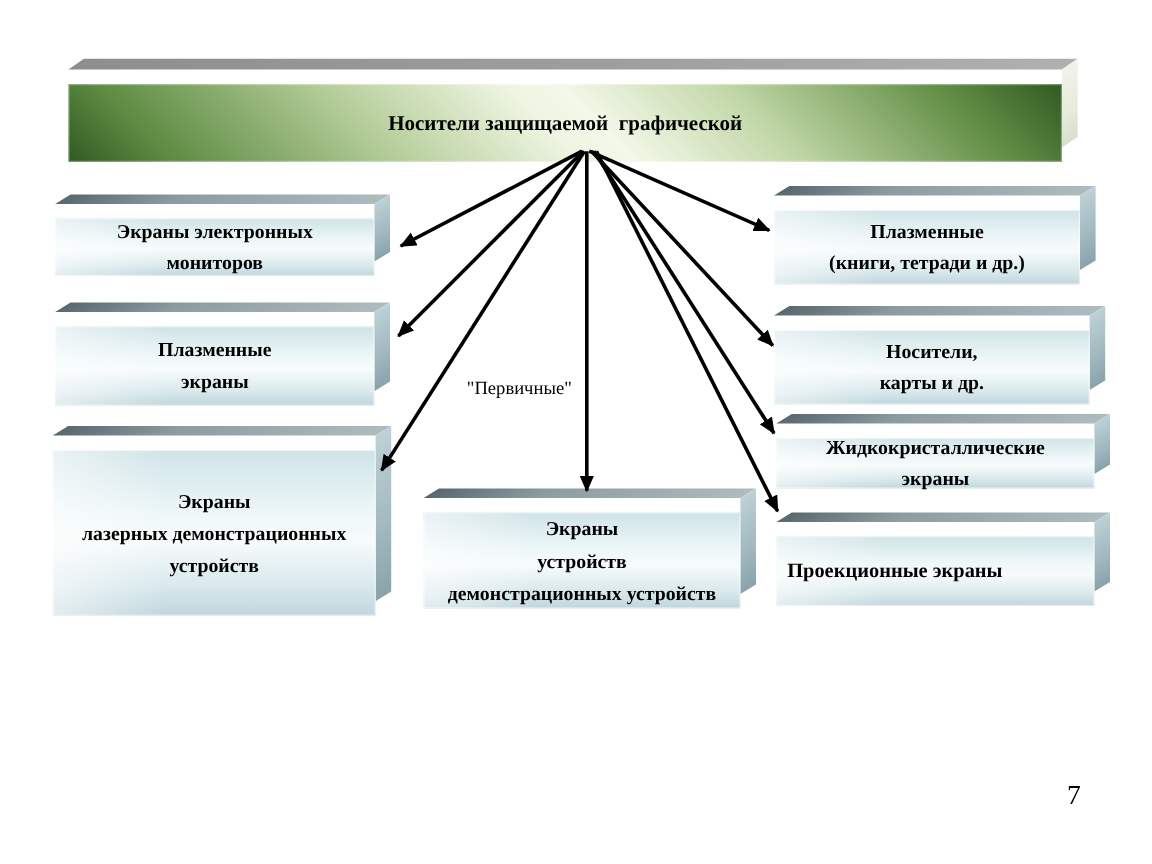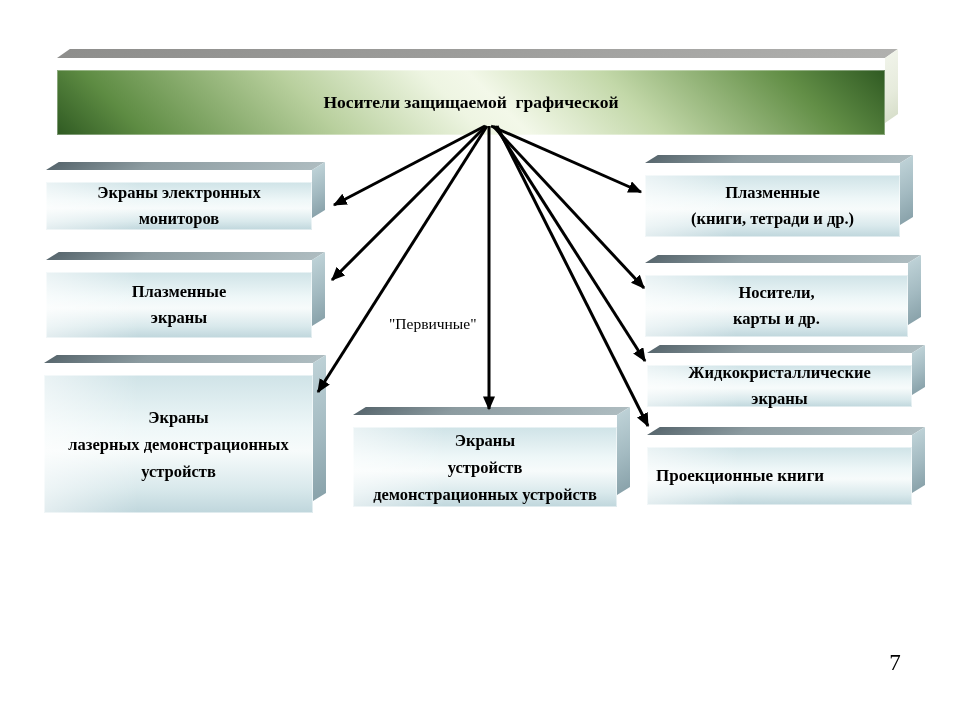--- a/index.html
+++ b/index.html
@@ -155,21 +155,21 @@
     <div class="face front">
       <span class="line">Жидкокристаллические</span>
       <span class="line">экраны</span>
     </div>
   </div>
 
   <div class="box3d node leftalign" style="left:647px;top:435px;width:265px;height:58px;">
     <div class="face topface"></div>
     <div class="face sideface"></div>
     <div class="face front">
-      <span class="line">Проекционные книги</span>
+      <span class="line">Проекционные экраны</span>
     </div>
   </div>
 
   <div class="primary-label">"Первичные"</div>
 
   <div class="page-number">7</div>
 
 </div>
 
 </body></html>

